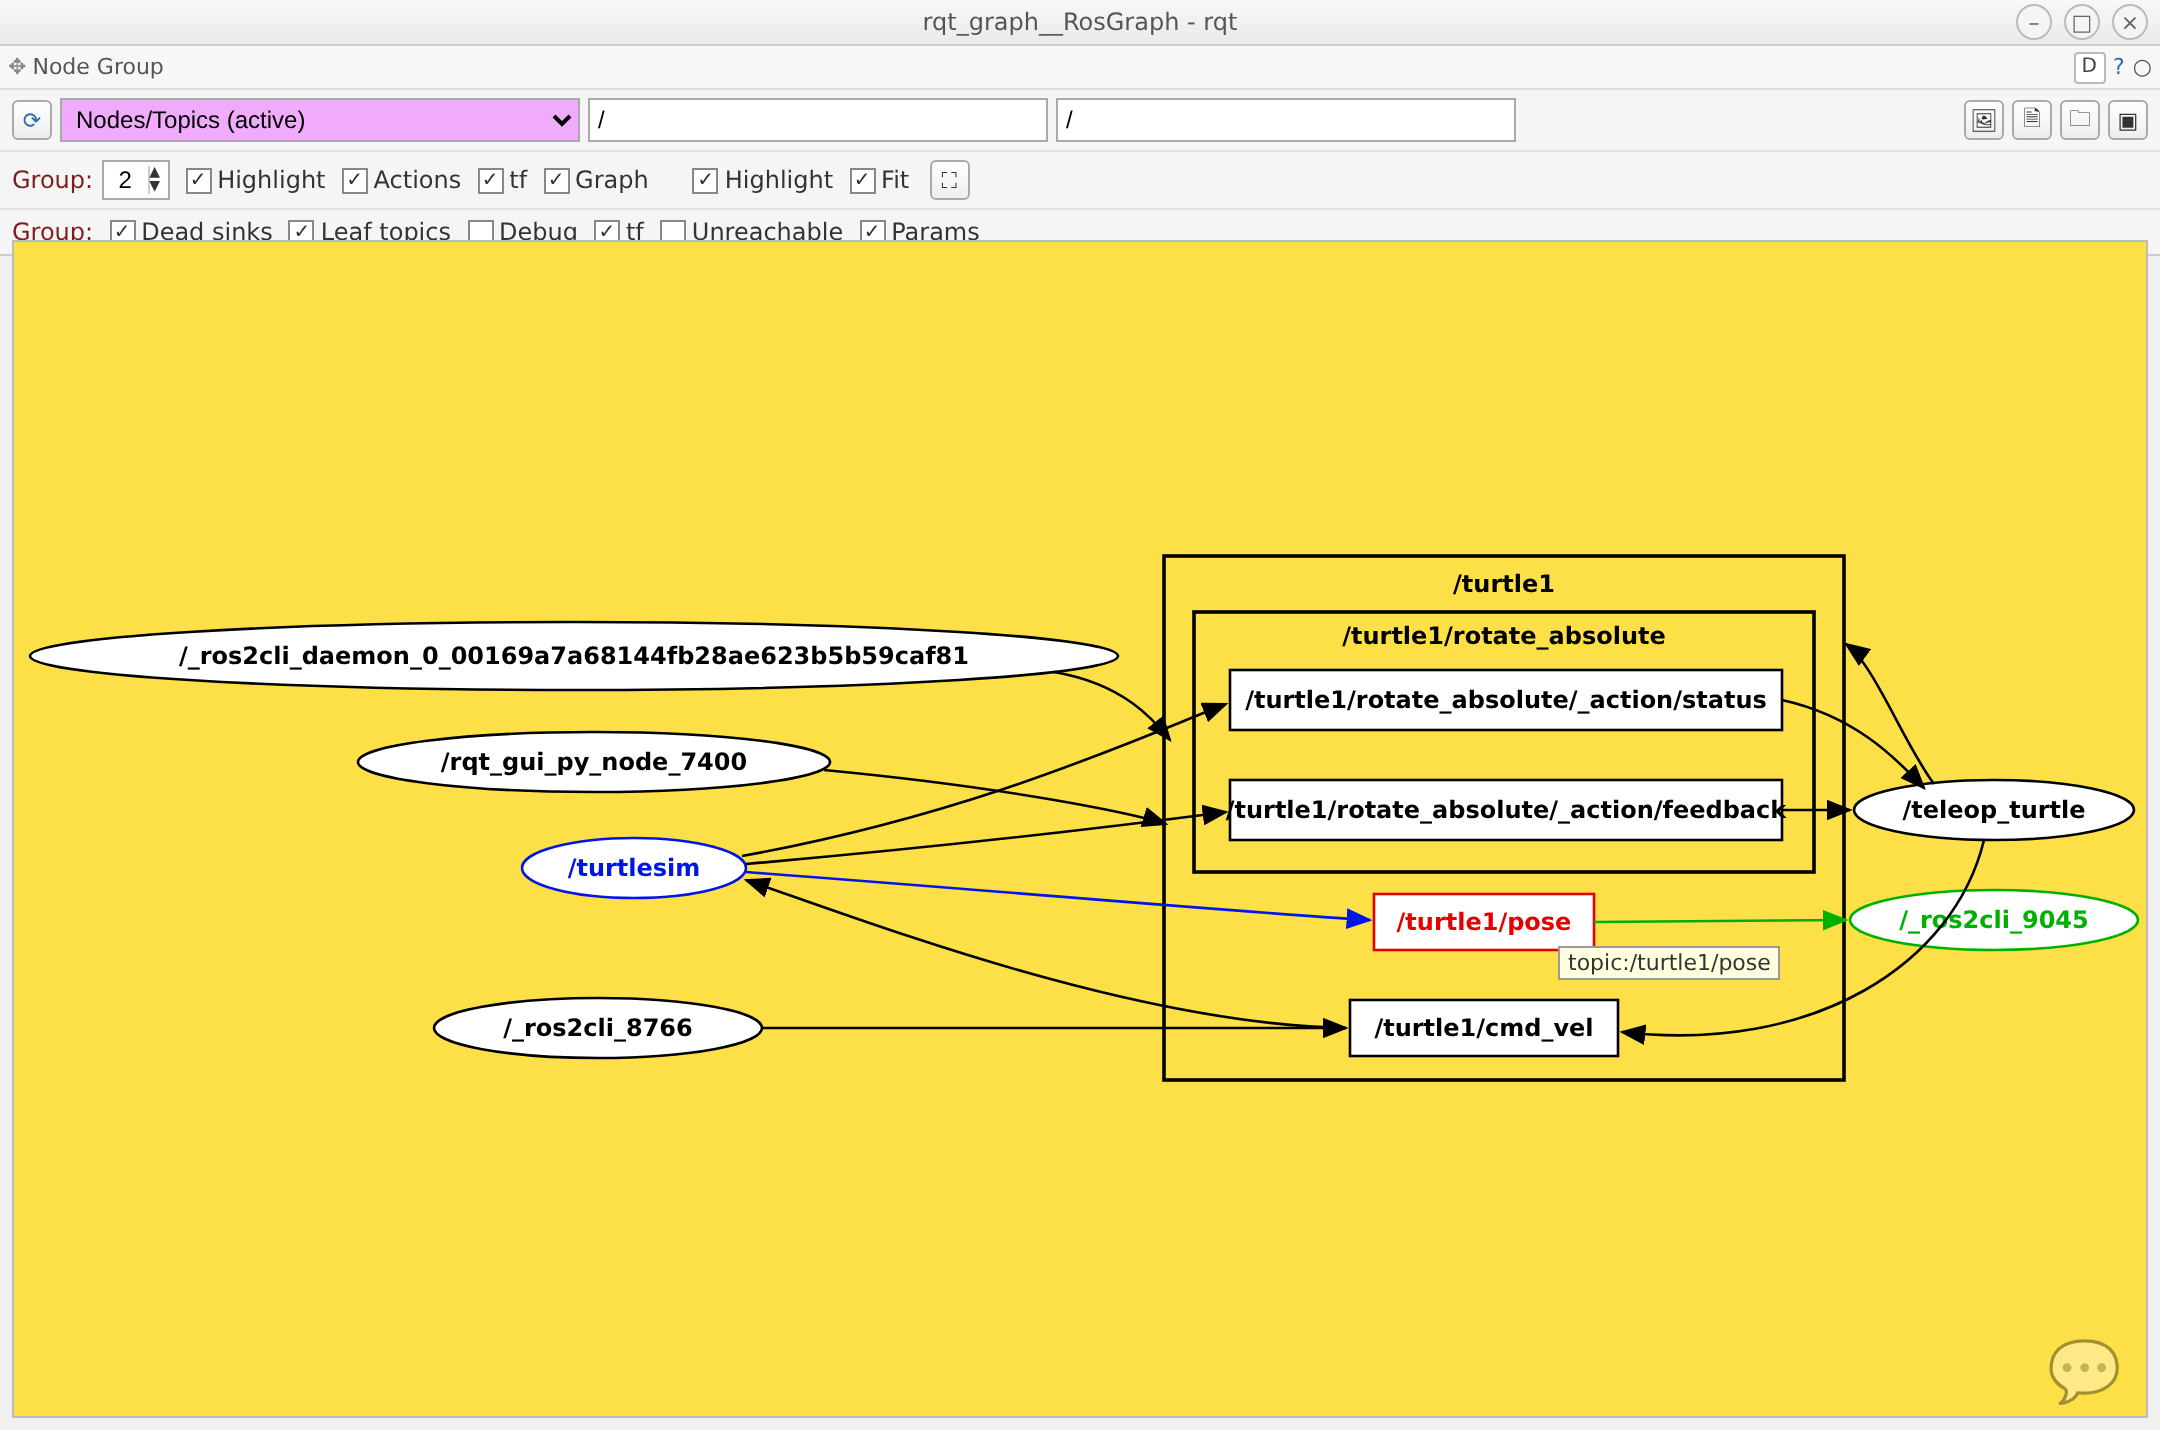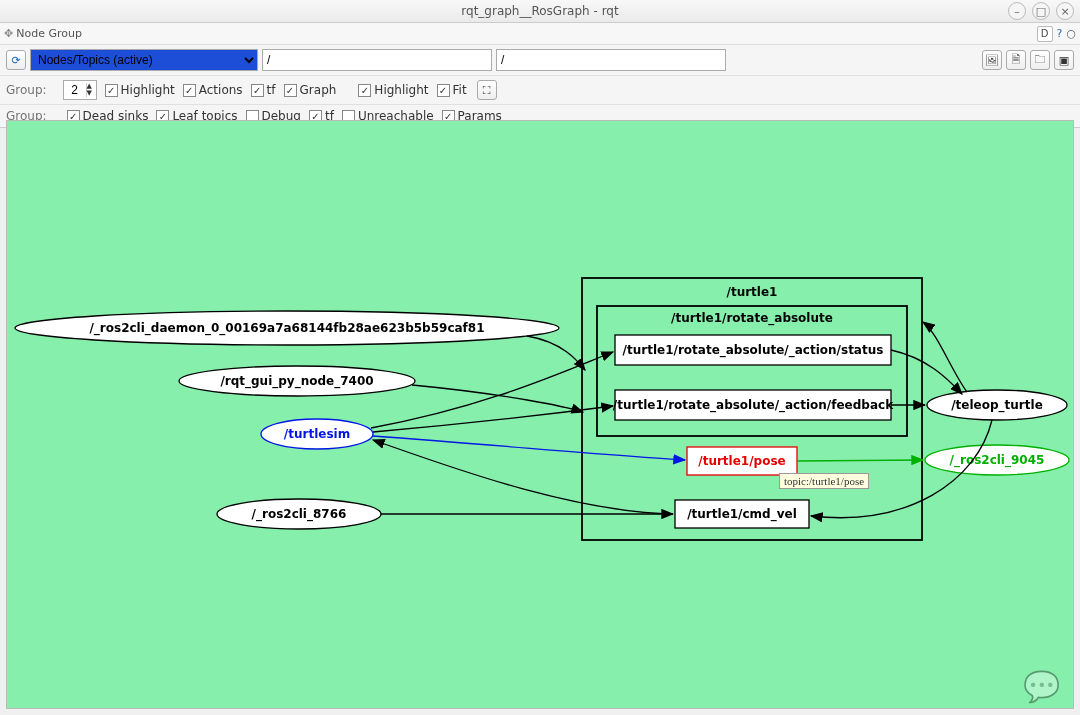--- a/index.html
+++ b/index.html
@@ -88,35 +88,35 @@
     width: 20px; height: 20px;
     border: 1px solid #aaa;
     border-radius: 3px;
     background: linear-gradient(#fff,#eee);
     display:flex; align-items:center; justify-content:center;
     font-size:11px;
   }
   select.dropdown {
     height: 22px;
     border: 1px solid #aaa;
-    background: #1d4ed8;
+    background: #f0abfc;
     font-size: 12px;
     padding: 0 3px;
-    width: 228px;
+    width: 260px;
   }
   input.textfield {
     height: 22px;
     border: 1px solid #aaa;
     background: #fff;
     padding: 0 4px;
     font-size: 12px;
   }
   .row2 .label, .row3 .label {
-    color: #737373;
-    margin-right: 12px;
+    color: #7f1d1d;
+    margin-right: 0;
   }
   .spinbox {
     display:flex; align-items:center;
     border:1px solid #aaa;
     background:#fff;
     height:20px;
   }
   .spinbox input {
     width: 22px; border: none; text-align: center; font-size:12px;
   }
@@ -135,21 +135,21 @@
     background:#fff;
     display:flex; align-items:center; justify-content:center;
     font-size:10px;
     color:#333;
   }
   
   .canvas-wrap {
     position: absolute;
     left: 6px; right: 6px; top: 120px; bottom: 6px;
     border: 1px solid #bbb;
-    background: #86efac;
+    background: #fde047;
     overflow: hidden;
   }
   svg { width: 100%; height: 100%; }
   .node-ellipse { fill: #fff; stroke: #000; stroke-width: 1.3; }
   .node-rect { fill: #fff; stroke: #000; stroke-width: 1.3; }
   .group-rect { fill: none; stroke: #000; stroke-width: 1.8; }
   .node-text { font:  12px "DejaVu Sans", Arial; text-anchor: middle; }
   .bold { font-weight: bold; }
   .edge { fill: none; stroke: #000; stroke-width: 1.3; }
   .arrowhead { fill: #000; }
@@ -363,21 +363,21 @@
 
     <path class="edge green" d="M 790 339 L 916 338" marker-end="url(#arr-green)"></path>
 
     <path class="edge" d="M 985 298 C 970 360 900 405 804 394" marker-end="url(#arr)"></path>
 
     <path class="edge" d="M 960 270 C 945 250 930 210 916 200" marker-end="url(#arr)"></path>
 
   </svg>
 
   
-  <div class="tooltip" style="left:772px; top:352px;font-family:Liberation Serif, serif;">
+  <div class="tooltip" style="left:772px; top:352px;">
     <span>topic:/turtle1/pose</span>
   </div>
 
   
   <div class="watermark">
     <span class="wm-icon">💬</span>
   </div>
 </div>
 
 </body></html>

